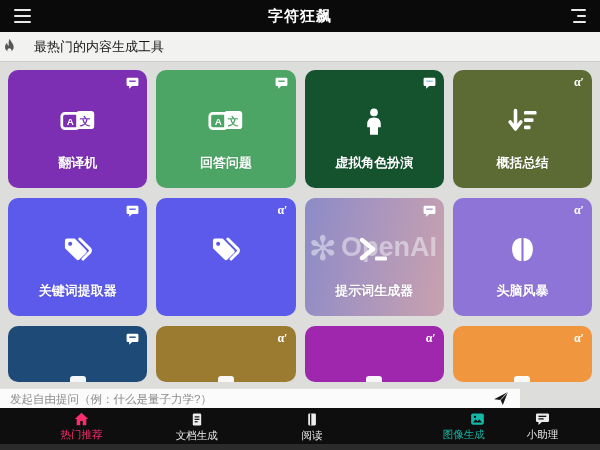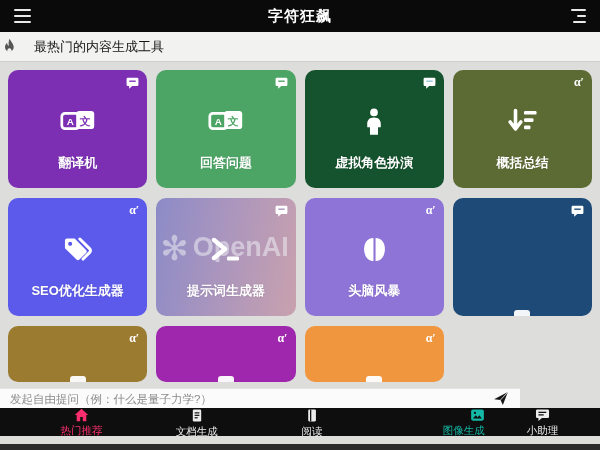--- a/index.html
+++ b/index.html
@@ -41,21 +41,21 @@
 
   
   .composer { position:absolute; top:388px; left:0; width:520px; height:20px; background:#FBFBFB;
               border-top:1px solid #E3E3E3; display:flex; align-items:center; padding:0 10px; }
   .composer input { flex:1; border:none; outline:none; background:transparent; font-size:11.5px; color:#333;
                     font-family:"Liberation Sans","DejaVu Sans",sans-serif; }
   .composer input::placeholder { color:#8A8A8A; opacity:1; }
   .send-btn { width:18px; height:16px; cursor:pointer; display:flex; align-items:center; justify-content:center; }
 
   
-  .navbar { position:absolute; top:408px; left:0; width:600px; height:28px; background:#0E0E0E; display:flex;padding-left:24px; }
+  .navbar { position:absolute; top:408px; left:0; width:600px; height:36px; background:#0E0E0E; display:flex;padding-left:24px; }
   .tab { width:120px; display:flex; flex-direction:column; align-items:center; justify-content:center;
          gap:2px; color:#ECECEC; cursor:pointer; padding-top:2px; }
   .tab-label { font-size:10.5px; }
   .bottom-strip { position:absolute; top:444px; left:0; width:600px; height:6px; background:#2B2B2B; }
 </style>
 </head>
 <body>
 
 <div class="topbar">
   <div class="hamburger">
@@ -131,29 +131,42 @@
         <svg width="31" height="27" viewBox="0 0 31 27">
           <path d="M8.5 2.5 v17 M3.2 14 l5.3 7 5.3-7" stroke="#fff" stroke-width="3.6" fill="none" stroke-linecap="round" stroke-linejoin="round"></path>
           <rect x="17" y="3" width="12.5" height="3.6" rx="1.2" fill="#fff"></rect>
           <rect x="17" y="10.3" width="9.5" height="3.6" rx="1.2" fill="#fff"></rect>
           <rect x="17" y="17.6" width="6.5" height="3.6" rx="1.2" fill="#fff"></rect>
         </svg>
       </div>
       <div class="card-label">概括总结</div>
     </div>
     <div class="card" style="background: rgb(92, 90, 234); --cc: #5C5AEA;">
-      <span class="badge badge-alpha">αʹ</span>
+      <span class="badge"><svg width="13" height="12" viewBox="0 0 16 15">
+          <path d="M2.2 0.8 h11.6 A1.6 1.6 0 0 1 15.4 2.4 v7.2 a1.6 1.6 0 0 1 -1.6 1.6 H7.6 l-3.8 3.4 v-3.4 H2.2 A1.6 1.6 0 0 1 0.6 9.6 V2.4 A1.6 1.6 0 0 1 2.2 0.8 z" fill="#fff"></path>
+          <rect x="4" y="4.4" width="8" height="1.7" fill="var(--cc)"></rect>
+        </svg></span>
       <div class="card-icon">
         <svg width="32" height="28" viewBox="0 0 34 30">
           <path d="M3 5 a2.2 2.2 0 0 1 2.2-2.2 h8.2 L25.6 15 a2.2 2.2 0 0 1 0 3.1 l-7.1 7.1 a2.2 2.2 0 0 1 -3.1 0 L3 13 z" fill="#fff"></path>
           <circle cx="8.6" cy="8.4" r="2.2" fill="var(--cc)"></circle>
           <path d="M19 3.2 l10.6 10.6 a2.6 2.6 0 0 1 0 3.7 l-7.2 7.2" stroke="#fff" stroke-width="3.2" fill="none" stroke-linecap="round"></path>
         </svg>
       </div>
-      <div class="card-label">SEO优化生成器</div>
+      <div class="card-label">关键词提取器</div>
+    </div>
+    <div class="card" style="background: rgb(92, 90, 234); --cc: #5C5AEA;">
+      <span class="badge badge-alpha">αʹ</span>
+      <div class="card-icon">
+        <svg width="32" height="28" viewBox="0 0 34 30">
+          <path d="M3 5 a2.2 2.2 0 0 1 2.2-2.2 h8.2 L25.6 15 a2.2 2.2 0 0 1 0 3.1 l-7.1 7.1 a2.2 2.2 0 0 1 -3.1 0 L3 13 z" fill="#fff"></path>
+          <circle cx="8.6" cy="8.4" r="2.2" fill="var(--cc)"></circle>
+          <path d="M19 3.2 l10.6 10.6 a2.6 2.6 0 0 1 0 3.7 l-7.2 7.2" stroke="#fff" stroke-width="3.2" fill="none" stroke-linecap="round"></path>
+        </svg>
+      </div>
     </div>
     <div class="card" style="background: linear-gradient(100deg, rgb(140, 139, 199) 0%, rgb(169, 149, 190) 45%, rgb(201, 161, 174) 100%); --cc: #A895BE;">
       <span class="badge"><svg width="13" height="12" viewBox="0 0 16 15">
           <path d="M2.2 0.8 h11.6 A1.6 1.6 0 0 1 15.4 2.4 v7.2 a1.6 1.6 0 0 1 -1.6 1.6 H7.6 l-3.8 3.4 v-3.4 H2.2 A1.6 1.6 0 0 1 0.6 9.6 V2.4 A1.6 1.6 0 0 1 2.2 0.8 z" fill="#fff"></path>
           <rect x="4" y="4.4" width="8" height="1.7" fill="var(--cc)"></rect>
         </svg></span>
       <div class="watermark">
         <span class="wm-logo">✻</span>
         <span>OpenAI</span>
       </div>

